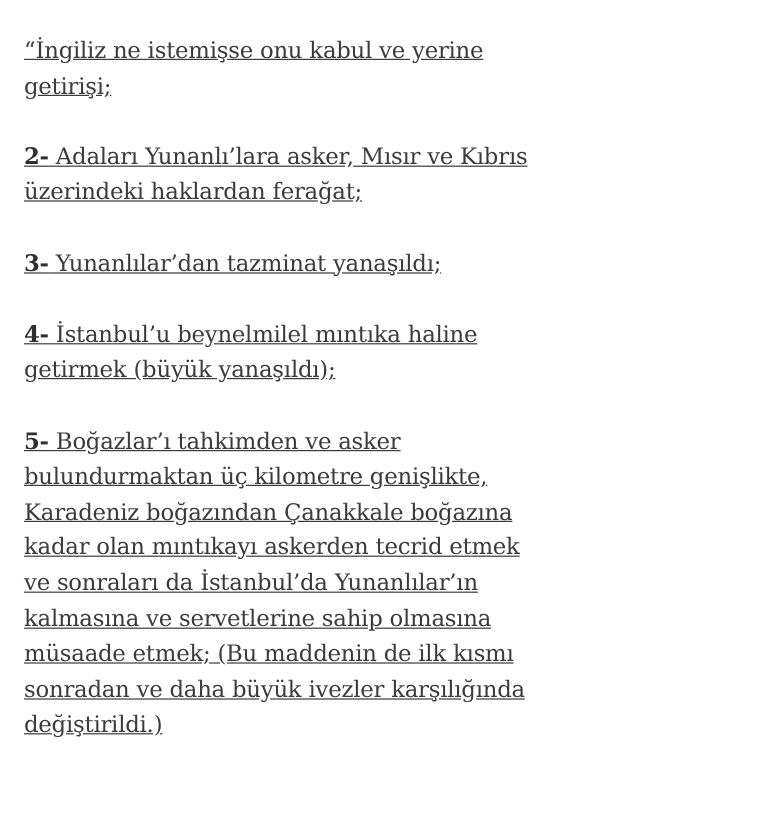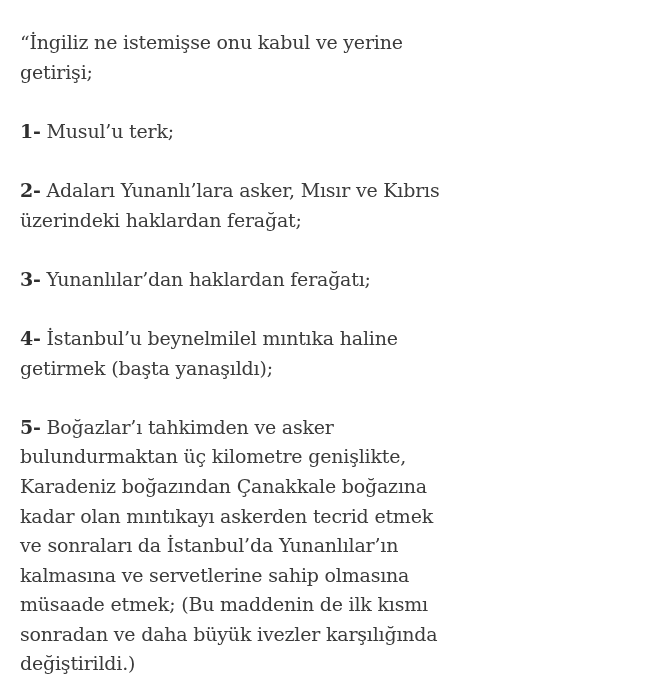--- a/index.html
+++ b/index.html
@@ -19,34 +19,34 @@
       top: 28px;
       width: 430px;
       font-family: "DejaVu Serif", "Liberation Serif", serif;
       font-size: 19px;
       line-height: 29.6px;
       color: #3b3b3b;
       letter-spacing: -0.2px;
     }
     .para {
       margin: 0 0 29.6px 0;
+      text-decoration: underline;
     }
     .num {
       font-weight: bold;
       color: #2f2f2f;
     }
   </style>
 </head>
 <body>
 
 <div class="article">
   <p class="para">“İngiliz ne istemişse onu kabul ve yerine getirişi;</p>
 
-  <p class="para"><span class="num">1-</span><span> Musul’u terk;</span></p>
 
   <p class="para"><span class="num">2-</span><span> Adaları Yunanlı’lara asker, Mısır ve Kıbrıs üzerindeki haklardan ferağat;</span></p>
 
-  <p class="para"><span class="num">3-</span><span> Yunanlılar’dan haklardan ferağatı;</span></p>
+  <p class="para"><span class="num">3-</span><span> Yunanlılar’dan tazminat yanaşıldı;</span></p>
 
-  <p class="para"><span class="num">4-</span><span> İstanbul’u beynelmilel mıntıka haline getirmek (başta yanaşıldı);</span></p>
+  <p class="para"><span class="num">4-</span><span> İstanbul’u beynelmilel mıntıka haline getirmek (büyük yanaşıldı);</span></p>
 
   <p class="para"><span class="num">5-</span><span> Boğazlar’ı tahkimden ve asker bulundurmaktan üç kilometre genişlikte, Karadeniz boğazından Çanakkale boğazına kadar olan mıntıkayı askerden tecrid etmek ve sonraları da İstanbul’da Yunanlılar’ın kalmasına ve servetlerine sahip olmasına müsaade etmek; (Bu maddenin de ilk kısmı sonradan ve daha büyük ivezler karşılığında değiştirildi.)</span></p>
 </div>
 
 </body></html>

